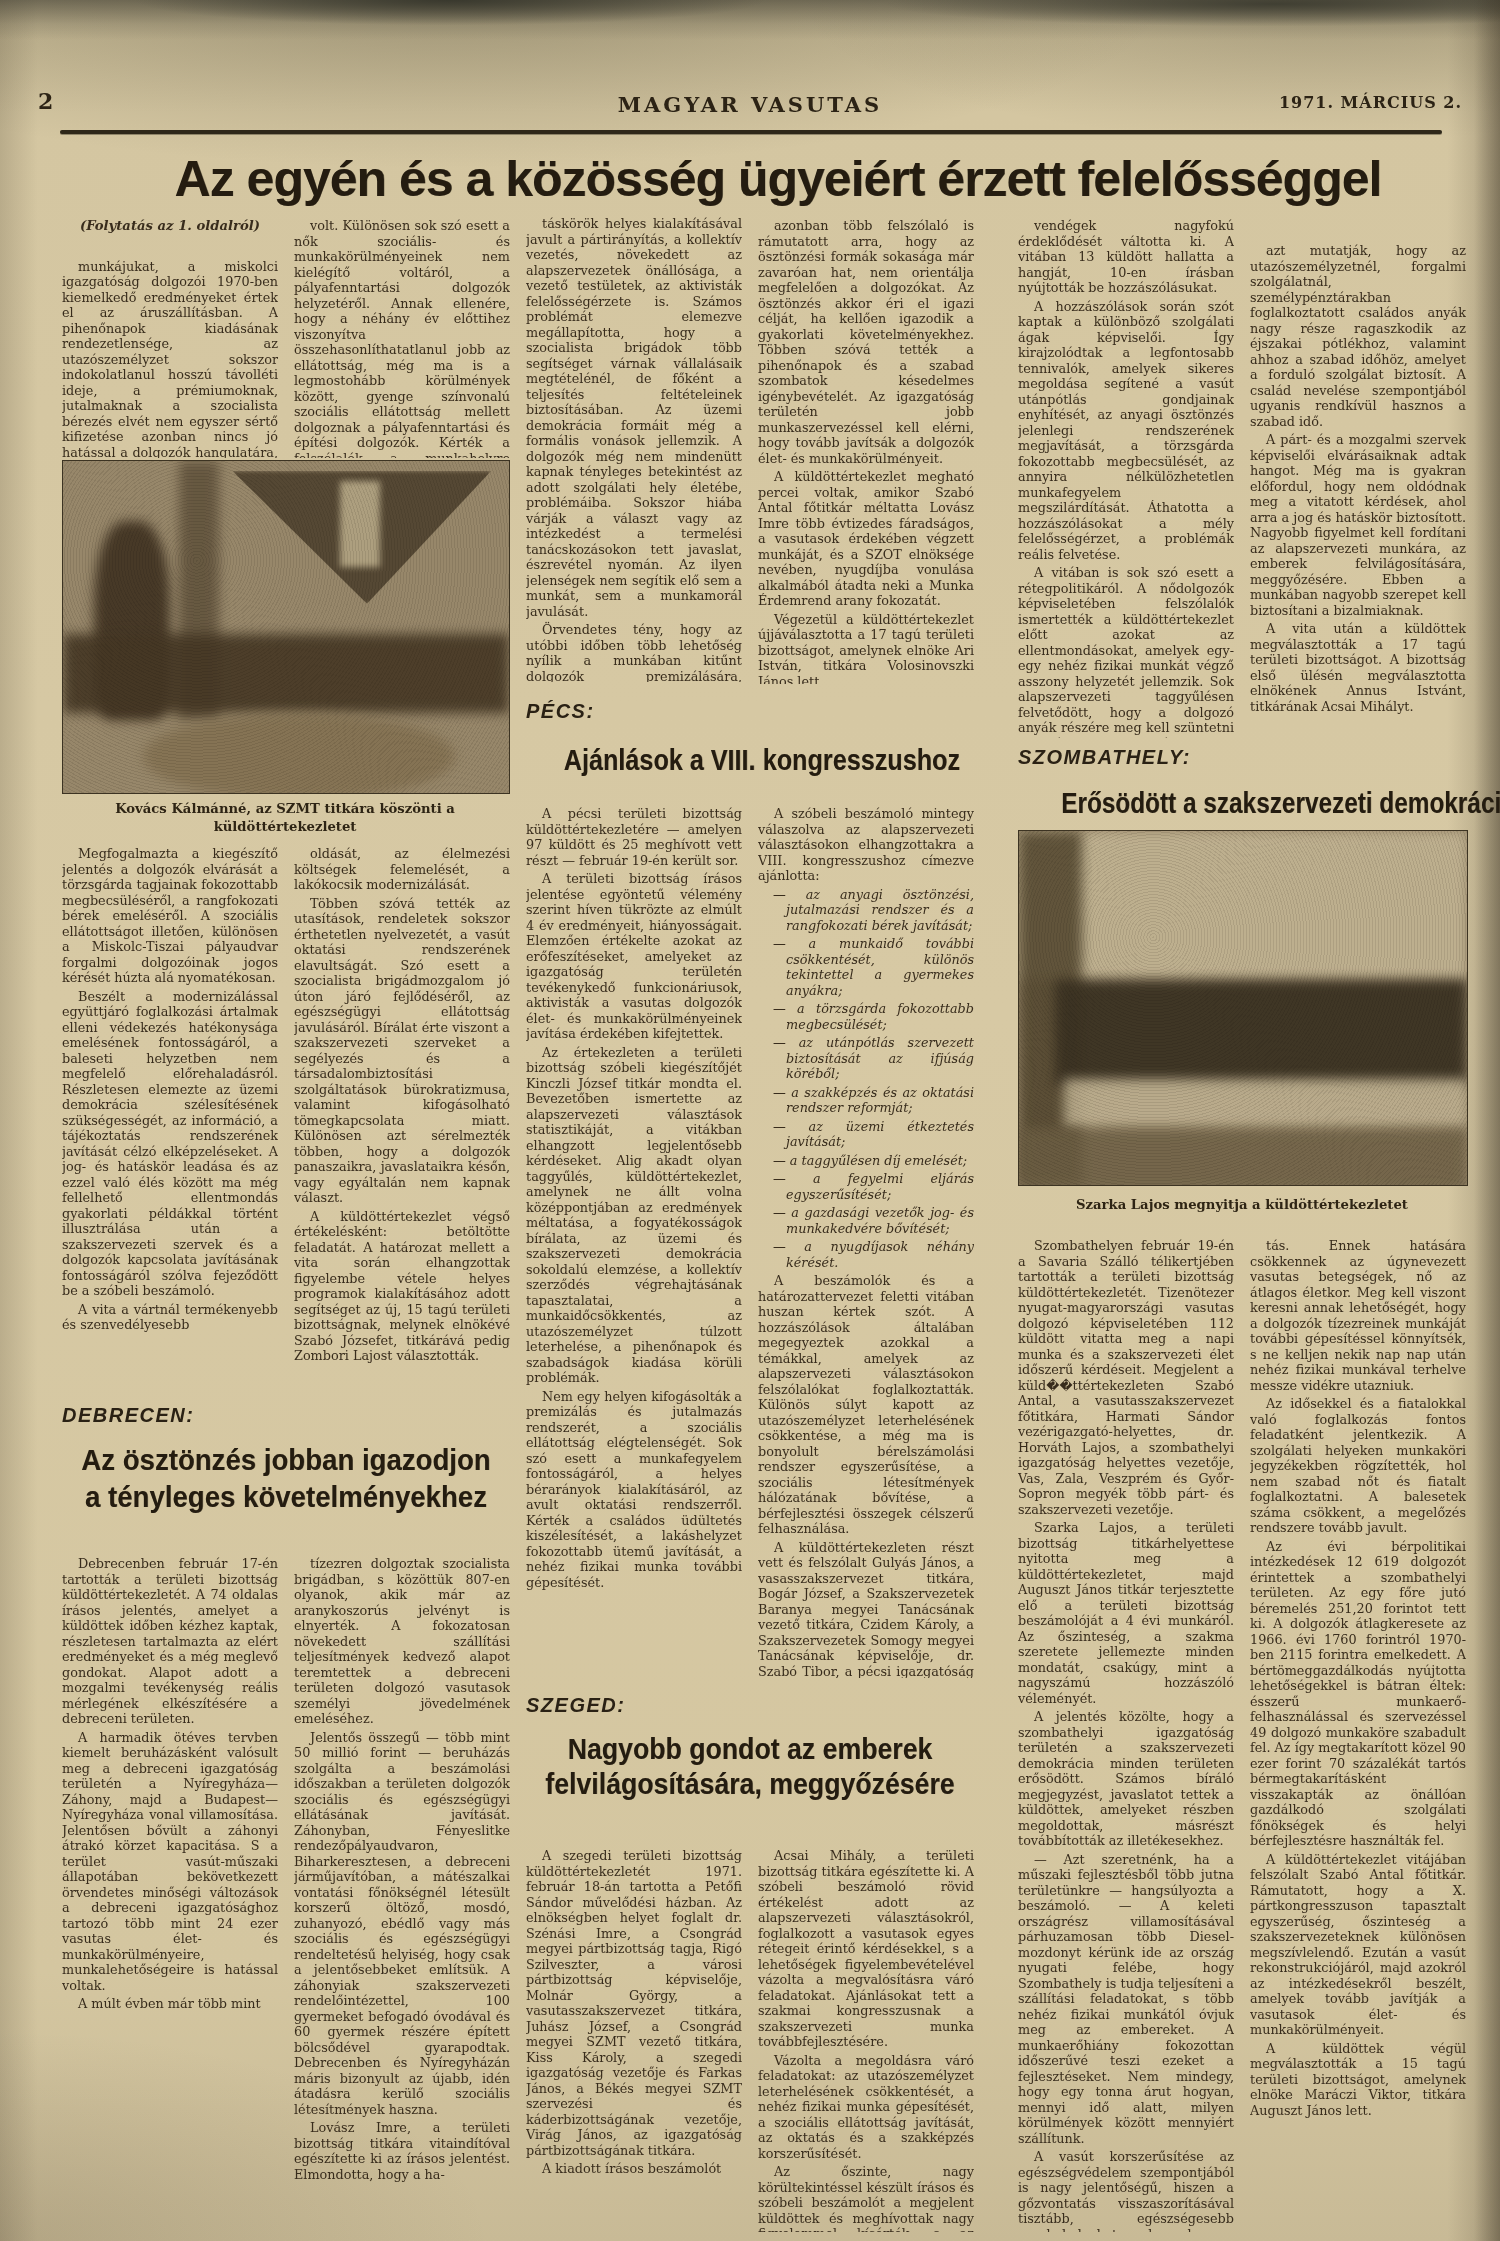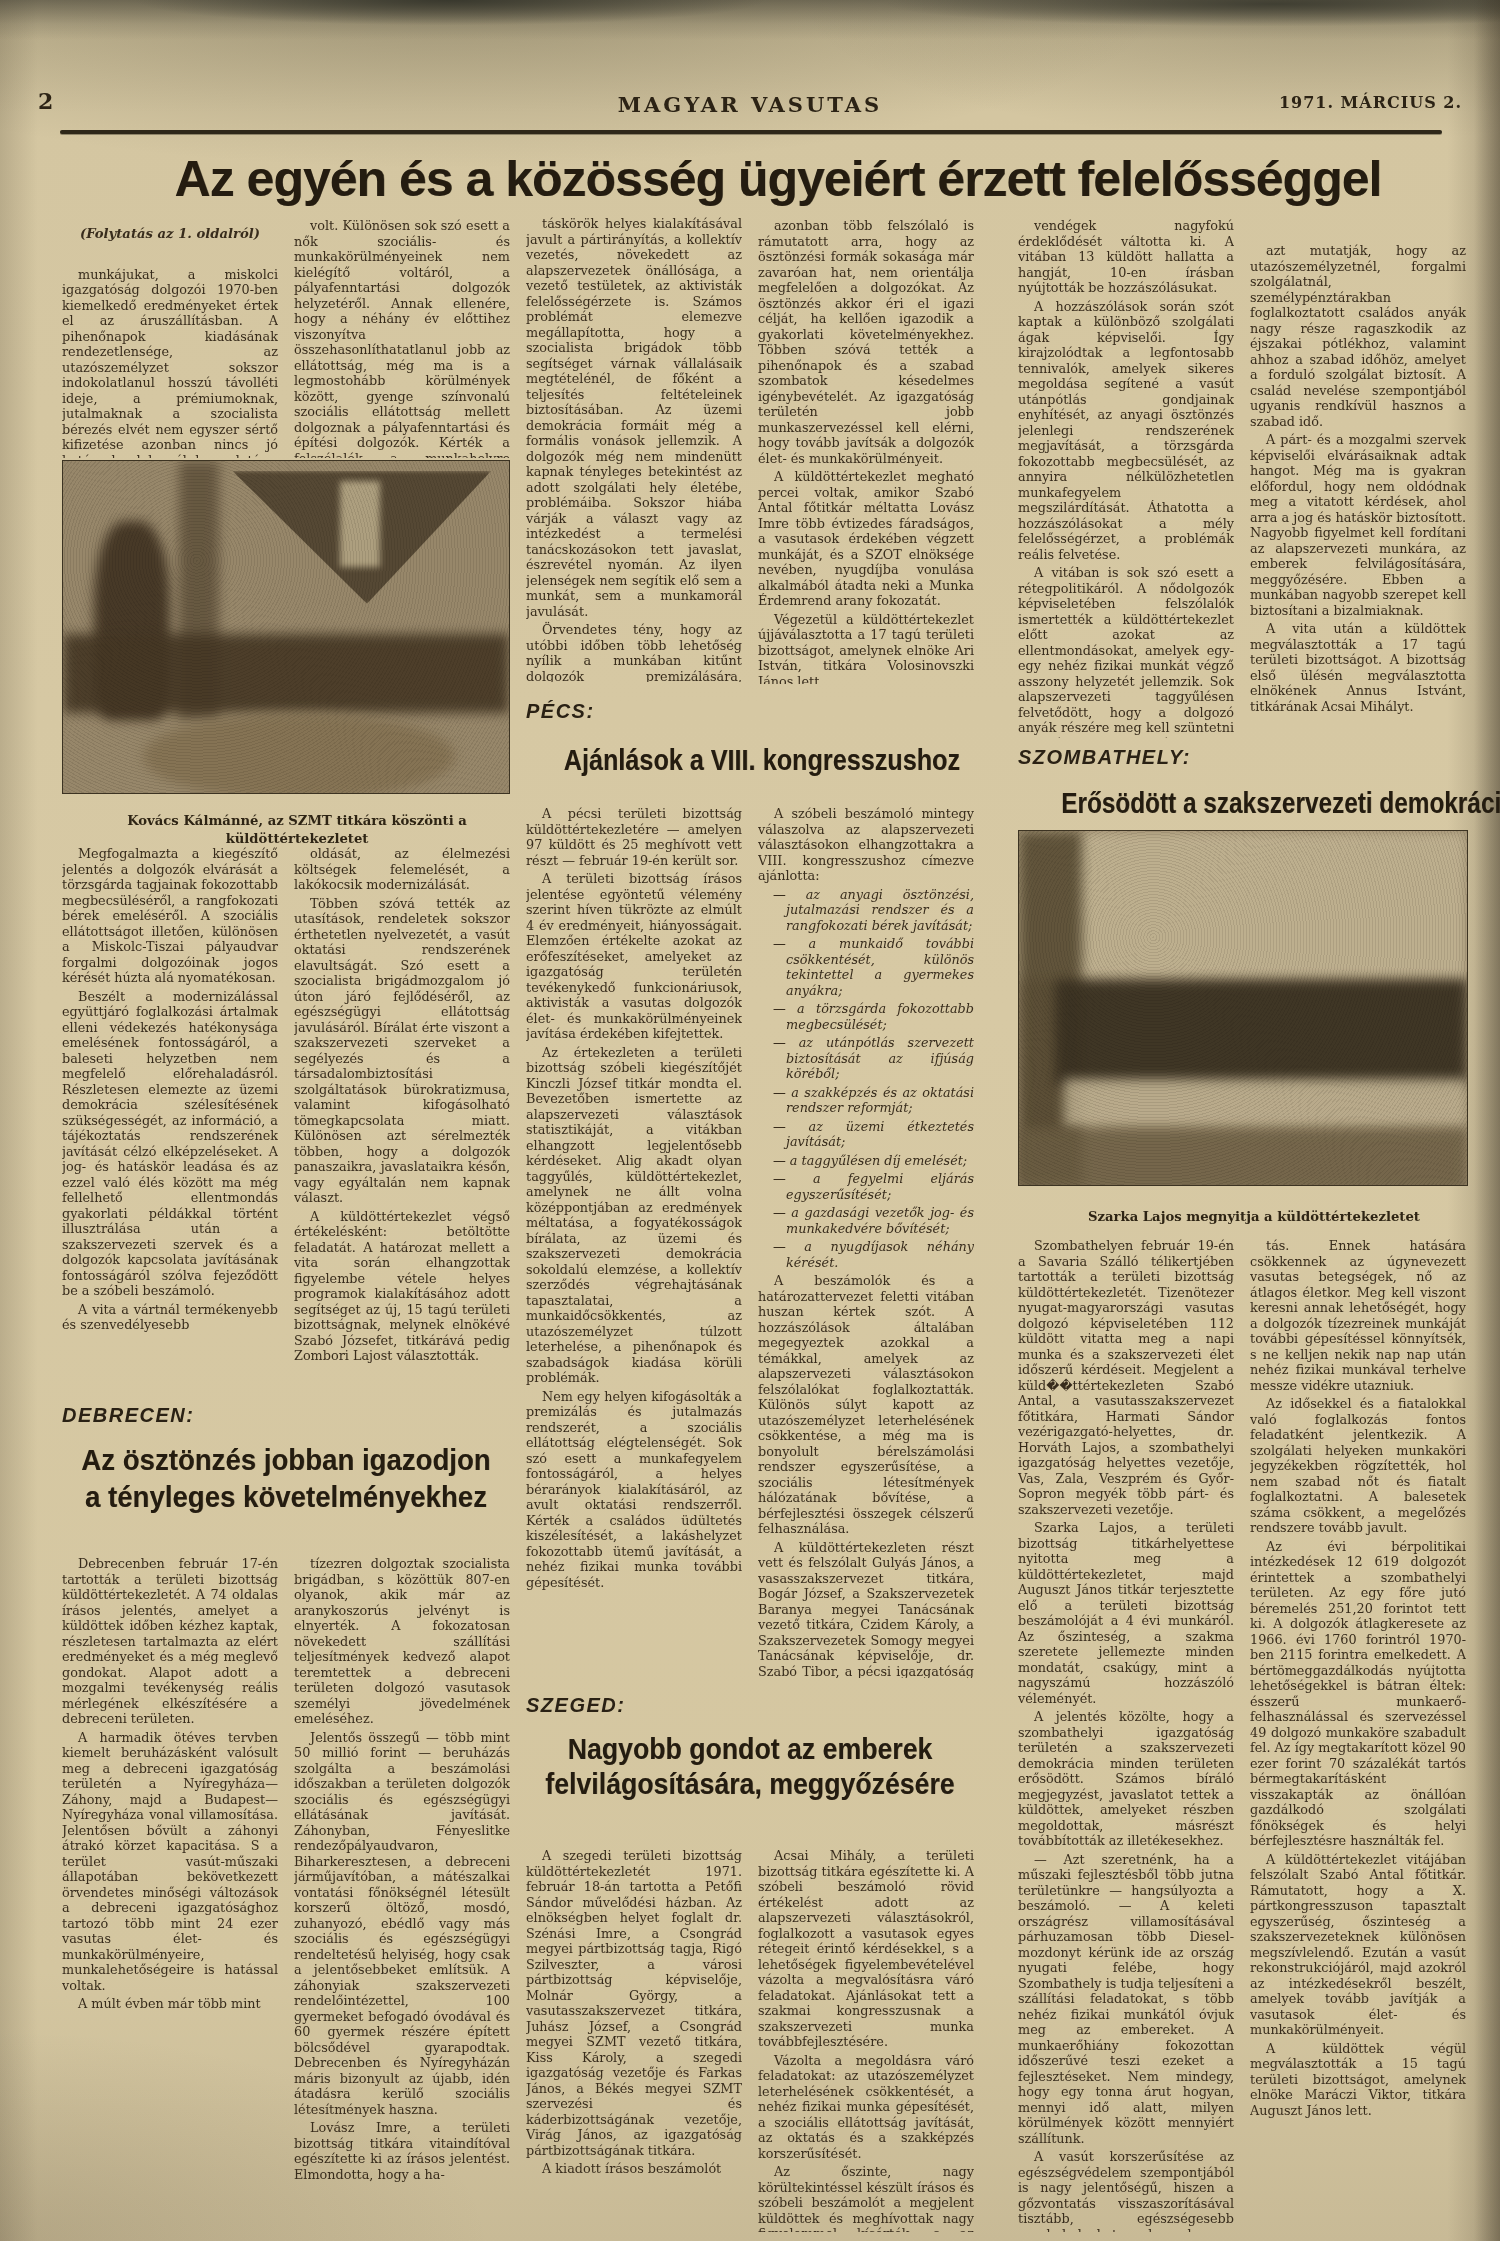--- a/index.html
+++ b/index.html
@@ -29,23 +29,23 @@
   .rule{position:absolute;left:60px;top:130px;width:1382px;height:4px;background:#2e2719;border-radius:2px;box-shadow:0 1px 0 rgba(46,39,25,.4);}
 
   .lead-headline{position:absolute;left:62px;top:140px;width:1406px;margin:13px;text-align:center;
     font-family:"Liberation Sans",sans-serif;font-weight:bold;font-size:50px;line-height:1.05;
     letter-spacing:-1px;color:#241c10;text-shadow:.4px .4px 0 rgba(36,28,16,.45);}
 
   .col{position:absolute;overflow:hidden;text-align:justify;font-size:12.8px;line-height:15.5px;color:#382c1c;}
   .col p.para{margin:0 0 3px 0;text-indent:16px;}
   .col p.italic{margin-top:25px;}
   .col p.bullet{text-indent:-13px;padding-left:28px;font-style:italic;}
-  .cont-note{margin:8px 0 7px 0;text-align:center;font-weight:bold;font-style:italic;font-size:13.2px;text-indent:0;}
-
-  .caption{position:absolute;margin:12px;text-align:center;font-weight:bold;font-size:13.2px;line-height:1.35;color:#2e2414;}
+  .cont-note{margin:0 0 7px 0;text-align:center;font-weight:bold;font-style:italic;font-size:13.2px;text-indent:0;}
+
+  .caption{position:absolute;margin:0;text-align:center;font-weight:bold;font-size:13.2px;line-height:1.35;color:#2e2414;}
 
   .dateline{position:absolute;margin:0;font-family:"Liberation Sans",sans-serif;font-weight:bold;font-style:italic;
     font-size:20px;letter-spacing:1.5px;color:#2a2114;}
   .sec-head{position:absolute;margin:0;text-align:center;font-family:"Liberation Sans",sans-serif;font-weight:bold;
     color:#241c10;line-height:1.22;text-shadow:.4px .4px 0 rgba(36,28,16,.4);}
   .sec-head .condense{display:inline-block;white-space:nowrap;transform:scaleX(.84);transform-origin:center;}
   .sec-head.twoline{transform:scaleX(.92);transform-origin:center;}
 
   figure.photo{position:absolute;margin:0;background:#97876a;border:1px solid #3c3322;overflow:hidden;}
   figure.photo::after{content:"";position:absolute;inset:0;

